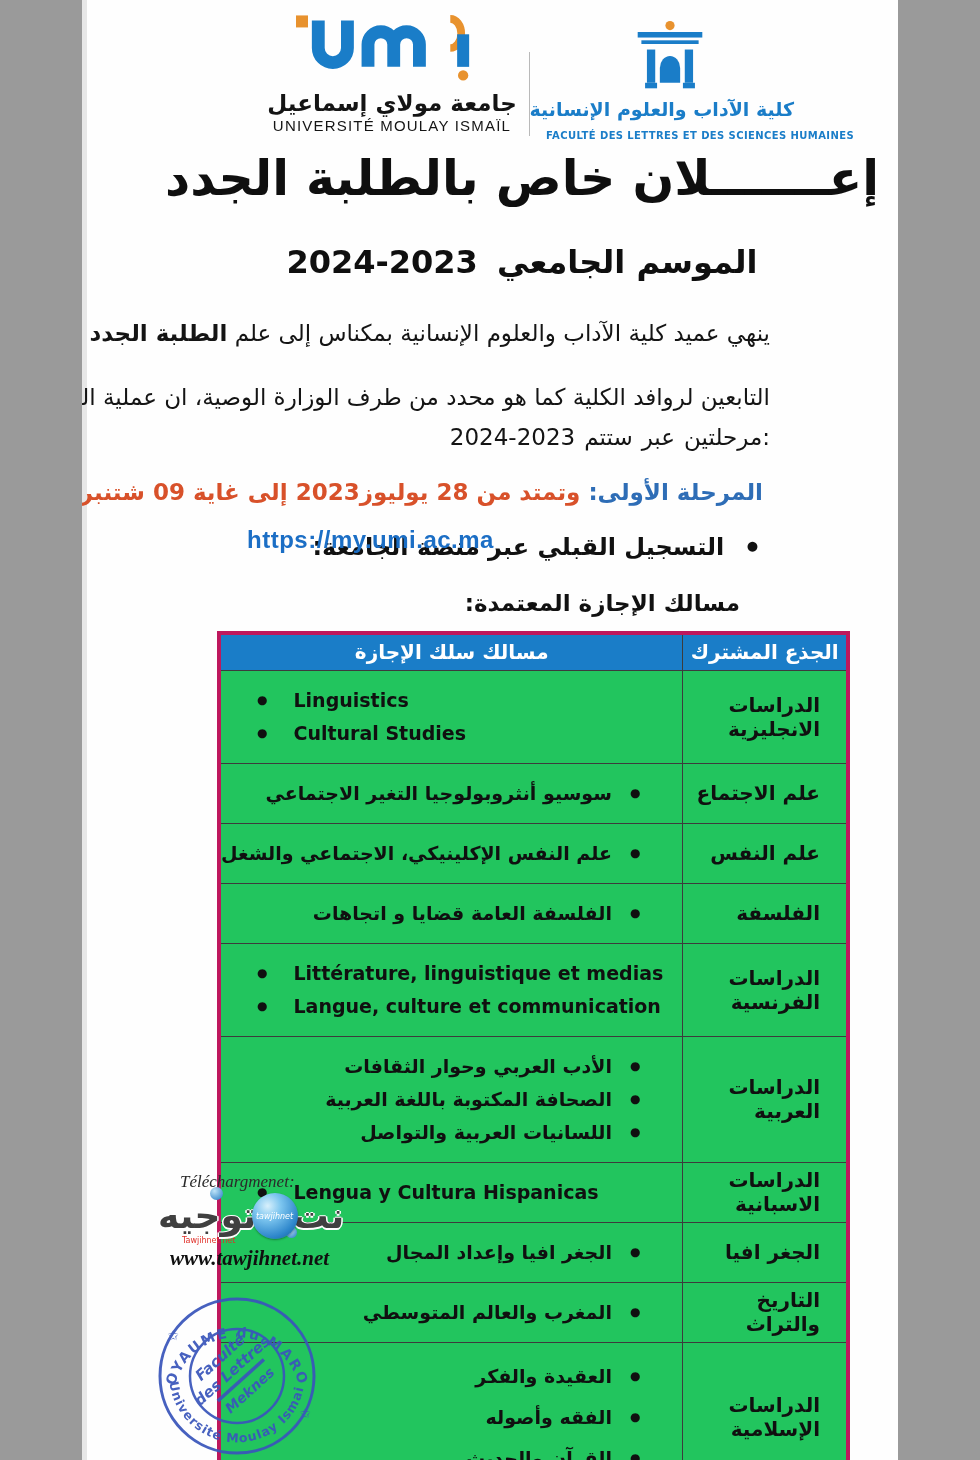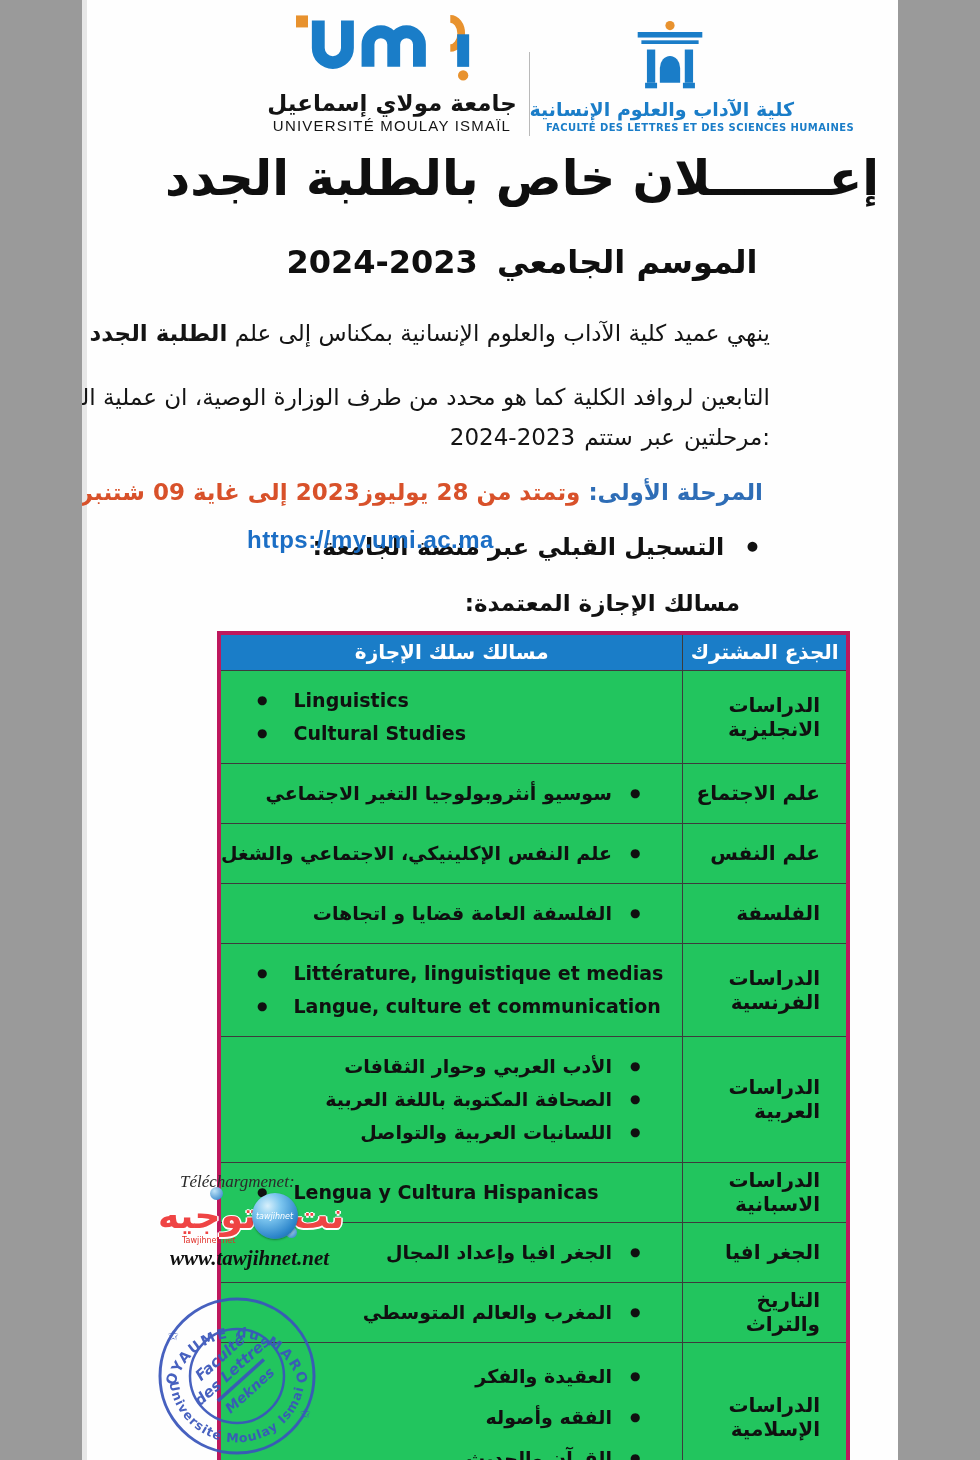--- a/index.html
+++ b/index.html
@@ -14,21 +14,21 @@
   .arch-base{position:absolute;left:899px;top:1396px;width:130px;height:64px;background:#ee8a2a;
              border:6px solid #fff;border-right:none;box-sizing:border-box;z-index:2;}
 
   
   .logo-umi{position:absolute;left:182px;top:12px;width:256px;text-align:center;color:#141414;}
   .umi-ar{font-size:23px;font-weight:700;margin-top:2px;}
   .umi-lat{font-family:"Liberation Sans",sans-serif;font-size:15px;letter-spacing:1.2px;margin-top:1px;white-space:nowrap;}
   .logo-divider{position:absolute;left:447px;top:52px;width:1px;height:84px;background:#b9b9b9;}
   .logo-fls{position:absolute;left:464px;top:20px;width:248px;text-align:center;color:#1a7dc8;}
   .fls-ar{font-size:19px;font-weight:700;margin-top:2px;white-space:nowrap;}
-  .fls-lat{font-size:10px;font-weight:700;letter-spacing:.4px;margin-top:2px;white-space:nowrap;}
+  .fls-lat{font-size:10px;font-weight:700;letter-spacing:.4px;margin-top:10px;white-space:nowrap;}
 
   
   .main-title{position:absolute;top:150px;left:30px;width:820px;text-align:center;
               font-size:49px;font-weight:700;color:#0f0f0f;}
   .subtitle{position:absolute;top:243px;left:30px;width:820px;text-align:center;
             font-size:32px;font-weight:700;color:#0f0f0f;}
   .subtitle span{display:inline-block;}
   .subtitle .gap{margin-left:8px;}
 
   
@@ -64,21 +64,21 @@
   .t-item.ltr .blt{margin-right:26px;font-size:12px;vertical-align:3px;}
   .t-item.rtl{direction:rtl;text-align:right;padding-right:42px;}
   .t-item.rtl .blt{margin-left:18px;font-size:12px;vertical-align:3px;}
   td.cell-core{direction:rtl;text-align:right;padding-right:26px;font-weight:700;font-size:20px;color:#101010;}
   .tracks-table tbody tr:last-child .t-item{line-height:41px;}
 
   
   .wm{position:absolute;left:76px;top:1144px;width:260px;z-index:5;margin-top:28px;}
   .wm-dl{font-family:"Liberation Serif",serif;font-style:italic;font-size:17px;color:#2a2a2a;margin-left:22px;}
   .wm-row{display:flex;align-items:center;margin-top:1px;position:relative;}
-  .wm-word{font-size:36px;font-weight:700;color:#ef4444;line-height:40px;
+  .wm-word{font-size:36px;font-weight:700;color:#404040;line-height:40px;
            text-shadow:1.5px 0 0 #fff,-1.5px 0 0 #fff,0 1.5px 0 #fff,0 -1.5px 0 #fff;}
   .wm-sphere{width:46px;height:46px;border-radius:50%;flex:0 0 46px;margin:0 -5px;position:relative;z-index:2;
      background:radial-gradient(circle at 34% 28%,#d8f0fc 0%,#7cc5ef 30%,#2d86cb 70%,#14568e 100%);
      display:flex;align-items:center;justify-content:center;box-shadow:0 1px 2px rgba(0,0,0,.35);}
   .wm-sphere span{font-size:8px;color:#fff;font-style:italic;}
   .wm-dot1{position:absolute;left:52px;top:-6px;width:13px;height:13px;border-radius:50%;
      background:radial-gradient(circle at 35% 30%,#bfe4f8,#1f77c2);}
   .wm-dot2{position:absolute;left:128px;top:34px;width:11px;height:11px;border-radius:50%;
      background:radial-gradient(circle at 35% 30%,#bfe4f8,#1f77c2);}
   .wm-sub{font-size:8px;color:#e02f28;margin-left:24px;margin-top:-3px;}

